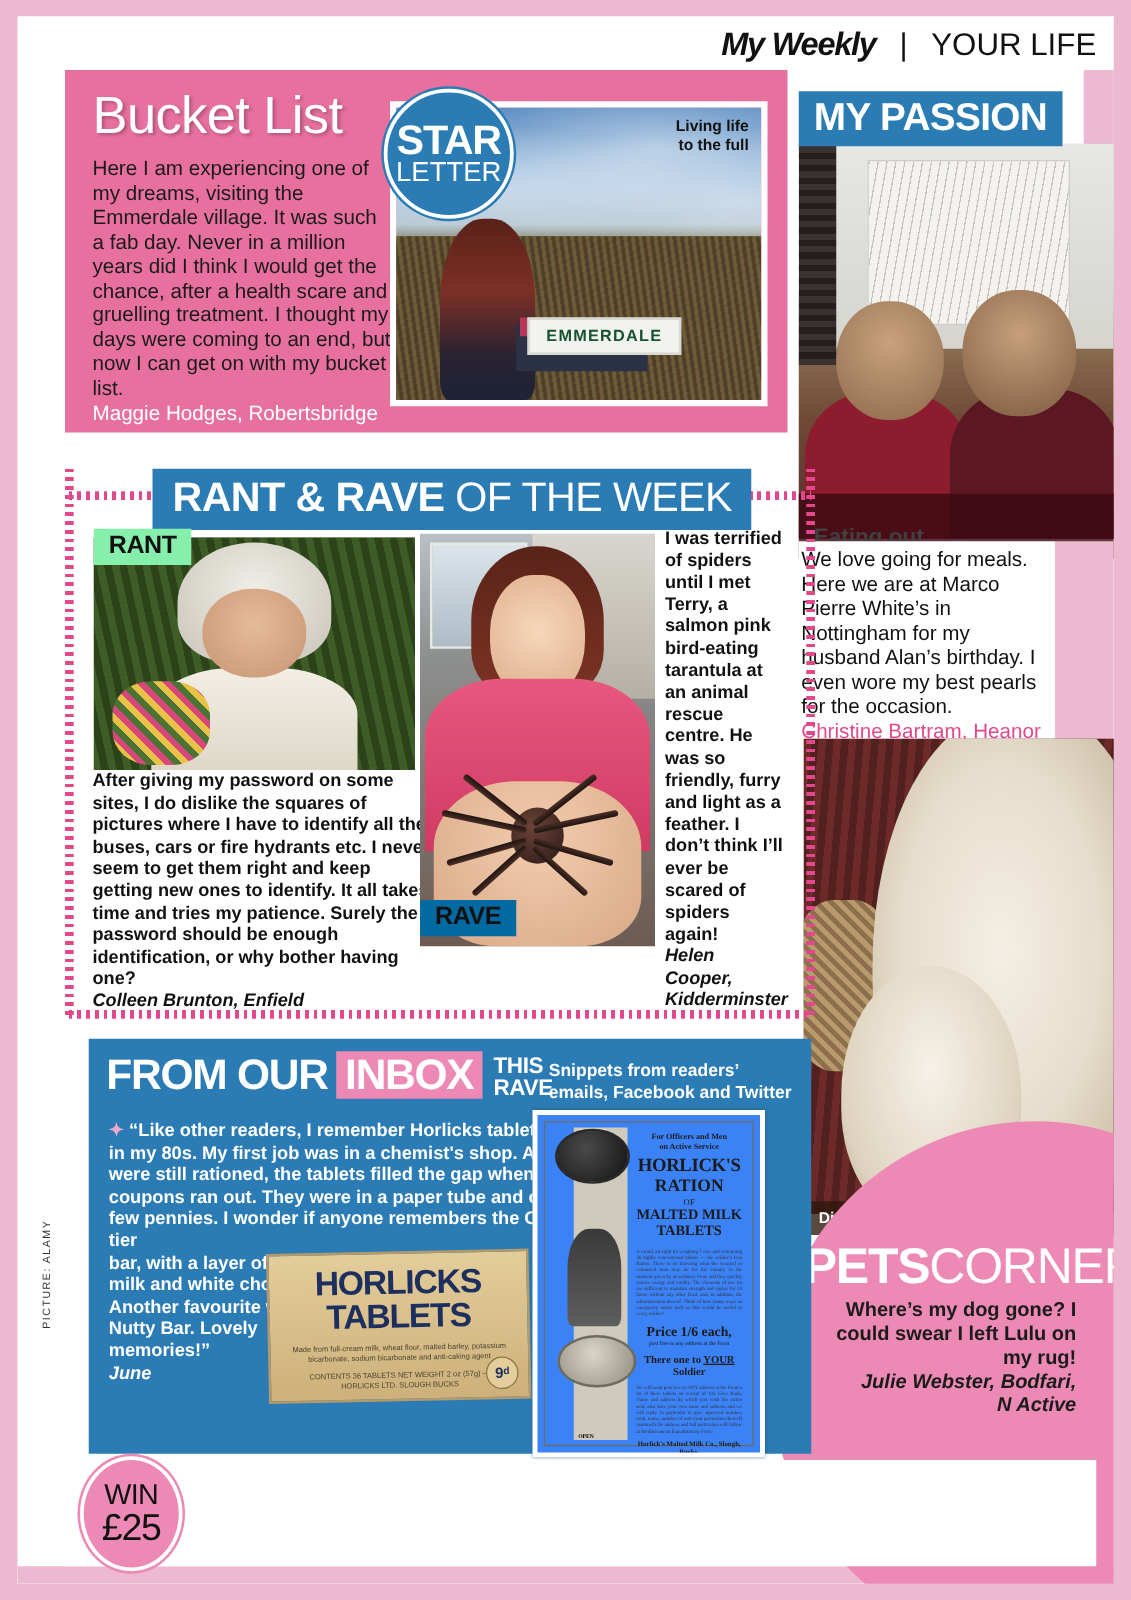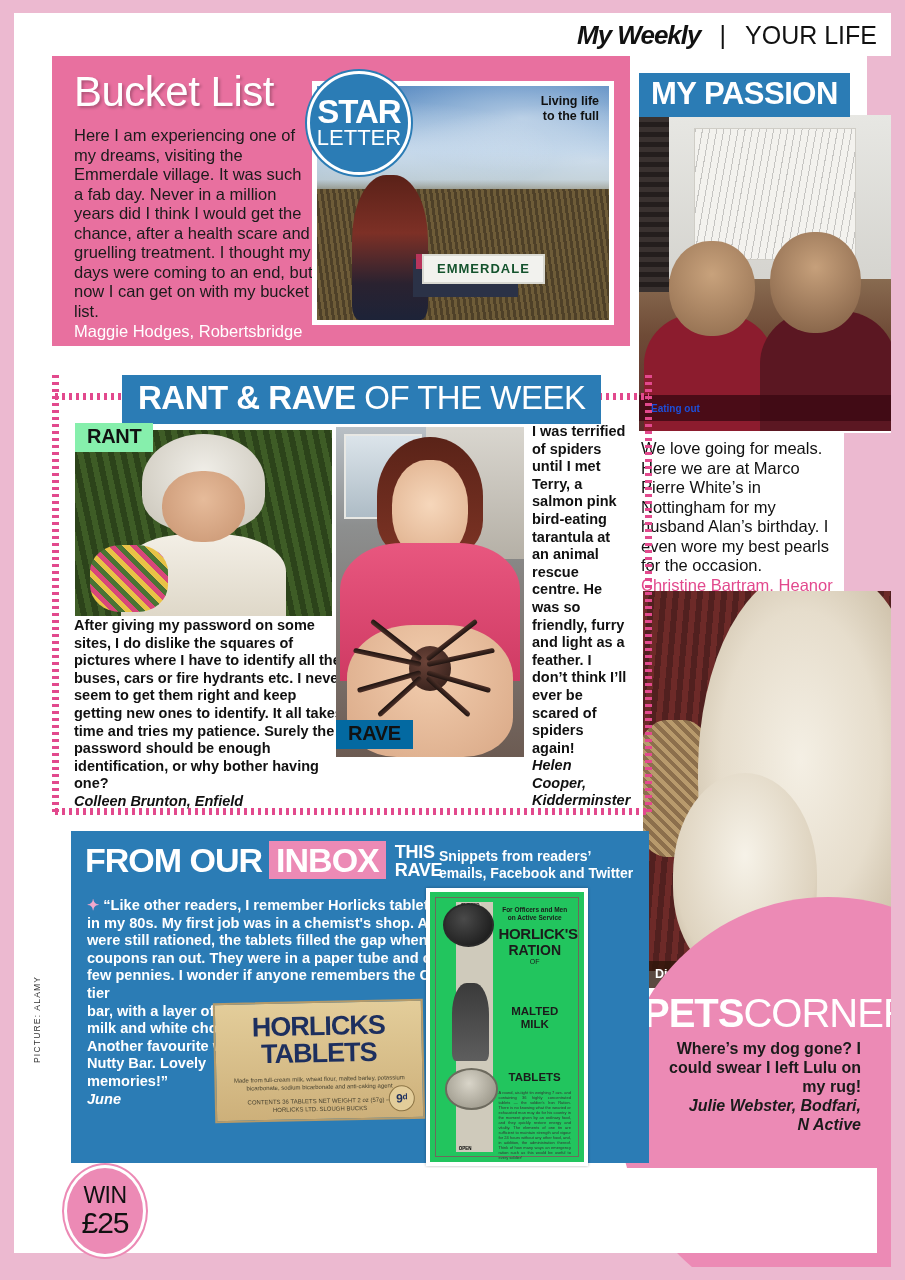--- a/index.html
+++ b/index.html
@@ -126,22 +126,22 @@
   .pp-head1 { position:absolute; left:12%; top:40%; width:34%; height:30%;
      background: radial-gradient(circle at 50% 35%, #c8a27c, #8e6a4c); border-radius:48%; }
   .pp-head2 { position:absolute; left:52%; top:37%; width:36%; height:32%;
      background: radial-gradient(circle at 50% 35%, #c6a07b, #7d5b41); border-radius:48%; }
   .pp-body1 { position:absolute; left:2%; top:63%; width:52%; height:40%;
      background:#8c1c2e; border-radius: 40% 40% 0 0; }
   .pp-body2 { position:absolute; left:48%; top:62%; width:54%; height:42%;
      background:#5b1722; border-radius: 40% 40% 0 0; }
   .passion-caption {
     position: absolute; left: 0; top: 339px; width: 252px;
-    background: rgba(60,8,18,.82); color: #1d4ed8;
-    font-size: 10px; font-weight: 700; padding: 8px 10px 7px 12px;
+    background: rgba(60,8,18,.82); color: #404040;
+    font-size: 18px; font-weight: 700; padding: 24px 10px 7px 12px;
   }
   .passion-text {
     position: absolute; left: 0; top: 377px; width: 205px;
     padding: 6px 8px 8px 2px;
     font-size: 16.5px; line-height: 19.5px; color: #111; background:#fff;
   }
   .passion-sig { color: #e2498d; font-weight: 500; display:block; }
   .passion-sidepink { position: absolute; left: 205px; top: 377px; width: 47px; height: 172px; background:#ecb9d0; }
 
   
@@ -303,40 +303,40 @@
   }
   .horlicks-tin .t1 { margin-top: 8px; text-align:center; font-size: 27px; font-weight: 800; color:#1d2f5e; letter-spacing:-1px; }
   .horlicks-tin .t2 { text-align:center; font-size: 27px; font-weight: 800; color:#1d2f5e; letter-spacing:-1px; margin-top:-4px; }
   .horlicks-tin .t3 { margin-top: 6px; font-size: 6px; color:#4a4431; text-align:center; line-height: 8px; padding: 0 16px; }
   .tin-badge { position:absolute; right: 8px; bottom: 6px; width: 26px; height: 26px; border-radius:50%;
      background:#e3cd9a; border:1px solid #8c7445; color:#1d2f5e; font-size:12px; font-weight:800;
      display:flex; align-items:center; justify-content:center; }
 
   
   .horlicks-ad {
-    position: absolute; left: 412px; top: 875px; width: 162px; height: 278px;
-    background: #22c55e; border: 4px solid #fff; z-index: 5;
+    position: absolute; left: 412px; top: 875px; width: 186px; height: 278px;
+    background: #3b82f6; border: 4px solid #fff; z-index: 5;
     box-shadow: 0 0 3px rgba(0,0,0,.3);
     overflow: hidden;
-    font-family: Liberation Sans, sans-serif;
+    font-family: Liberation Serif, serif;
   }
   .ha-inner { position:absolute; inset:5px; border:1px solid #6e6a5c; padding: 4px; }
   .ha-strip { position:absolute; left: 14%; top: 4px; bottom: 4px; width: 26%; background:#cfcabb; }
   .ha-tin { position:absolute; left: 5%; top: 2%; width: 36%; height: 17%;
      background: radial-gradient(circle at 40% 35%, #4a4a4a, #121212); border-radius: 50%; border:2px solid #2a2a2a; }
   .ha-tin2 { position:absolute; left: 6%; top: 66%; width: 38%; height: 16%;
      background: radial-gradient(circle at 45% 35%, #d9d5c9, #8e8a7c); border-radius: 50%; border:2px solid #6d6a5e; }
   .ha-sold { position:absolute; left: 11%; top: 33%; width: 26%; height: 30%;
      background: linear-gradient(#3a3a3a, #5e5e5e); border-radius: 40% 40% 10% 10%; }
   .ha-right { position:absolute; left: 44%; right: 5%; top: 3%; text-align:center; color:#1b1b1b; }
   .ha-r1 { font-size: 6.5px; font-weight: 700; line-height: 8px; }
   .ha-r2 { font-size: 15px; font-weight: 700; letter-spacing:-.3px; margin-top: 3px; }
   .ha-r3 { font-size: 14px; font-weight: 700; }
   .ha-r4 { font-size: 7px; }
-  .ha-r5 { font-size: 11.5px; font-weight: 700; line-height: 13px; margin-top: 40px; }
+  .ha-r5 { font-size: 11.5px; font-weight: 700; line-height: 13px; }
   .ha-blurb { font-size: 4px; line-height: 5px; text-align: justify; margin-top: 6px; color:#333; }
   .ha-price { font-size: 11px; font-weight: 700; margin-top: 7px; }
   .ha-post { font-size: 4.5px; }
   .ha-send { font-size: 8.5px; font-weight: 700; margin-top: 5px; }
   .ha-send u { color:#1b1b1b; }
   .ha-fine { font-size: 4px; line-height: 5px; text-align: justify; margin-top: 5px; color:#333; }
   .ha-foot { font-size: 5.5px; font-weight:700; margin-top: 6px; }
   .ha-closed { position:absolute; left: 16%; top: 5px; font-size: 4.5px; font-weight:700; background:#ddd9cb; padding:0 2px;}
   .ha-open { position:absolute; left: 16%; bottom: 5px; font-size: 4.5px; font-weight:700; }
 

